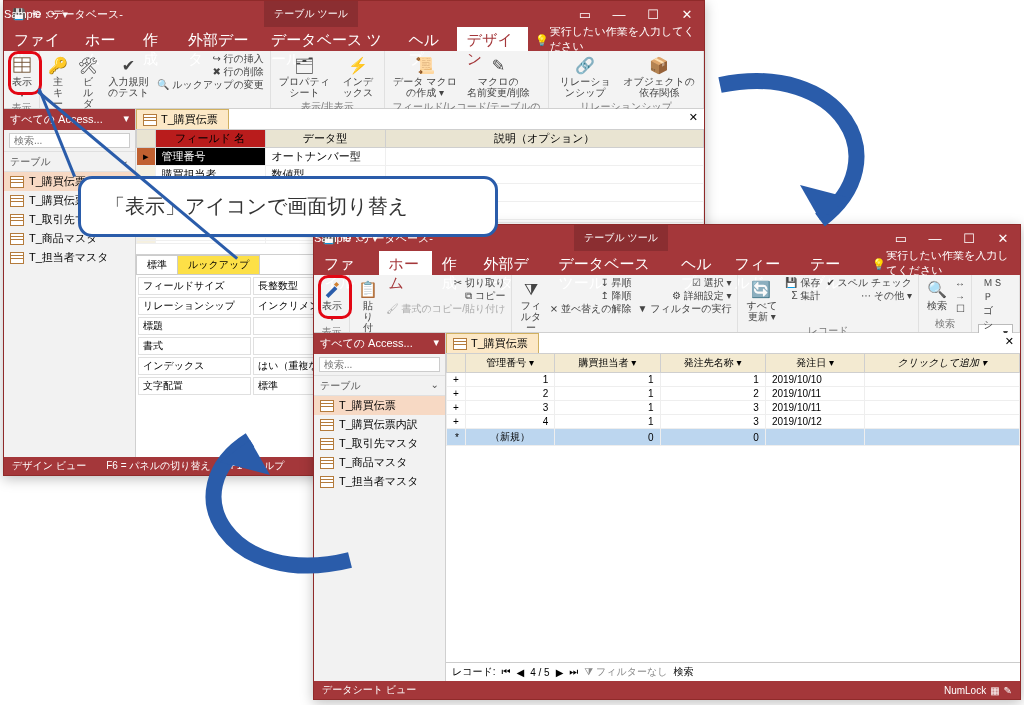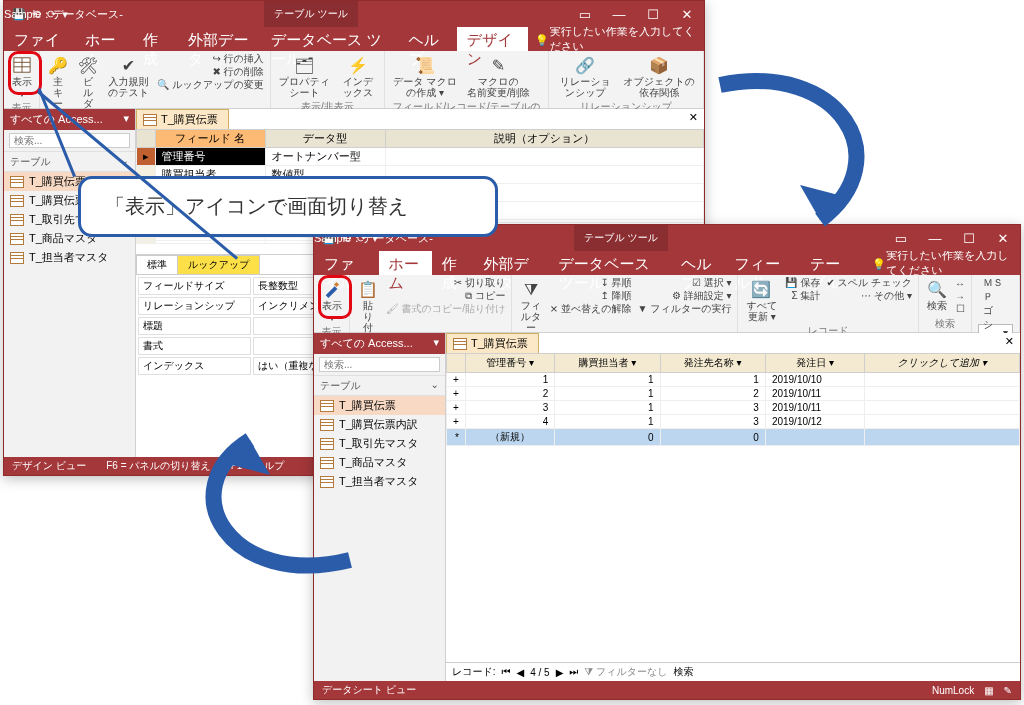--- a/index.html
+++ b/index.html
@@ -48,36 +48,36 @@
   .nav-item.sel { background:#f7d9c4;}
   .tbl-ico { width:14px; height:12px; background:linear-gradient(#fff,#fff) padding-box; border:1px solid #b47b3c; position:relative;}
   .tbl-ico::before { content:""; position:absolute; top:2px; left:0; right:0; height:1px; background:#b47b3c;}
   .tbl-ico::after { content:""; position:absolute; top:5px; left:0; right:0; height:1px; background:#b47b3c;}
 
   
   .content { flex:1; background:#fff; overflow:auto; font-size:11px;}
   .doc-tab { display:inline-flex; align-items:center; gap:4px; padding:2px 10px 2px 6px; background:#fce8c6; border:1px solid #d0b060; border-bottom:none; font-size:11px;}
   .design-grid { width:100%; border-collapse:collapse;}
   .design-grid th { background:#e9e4d2; border:1px solid #cfcfcf; font-weight:normal; font-size:11px; padding:1px 6px;}
-  .design-grid th.sel { background:#fdba74;}
+  .design-grid th.sel { background:#b91c1c;}
   .design-grid td { border:1px solid #efefef; padding:1px 6px; font-size:11px;}
   .row-selector { width:16px; background:#f5f0e0; border:1px solid #cfcfcf;}
   .row-selector.active { background:#c06030;}
 
   
   .prop-area { border-top:1px solid #d0d0d0; font-size:10px;}
   .prop-tabs { display:flex; border-bottom:1px solid #ccc;}
   .prop-tabs .pt { padding:2px 10px; border:1px solid #ccc; border-bottom:none; margin-right:-1px; background:#fde047;}
   .prop-tabs .pt.active { background:#fff;}
   .prop-grid { width:220px;}
   .prop-grid tr td { border:1px solid #e0e0e0; padding:1px 4px;}
 
   
   .statusbar { height:18px; background:#a4373a; color:#fff; font-size:10px; display:flex; align-items:center; padding:0 8px; gap:20px;}
-  .statusbar .right { margin-left:auto; display:flex; gap:10px;}
+  .statusbar .right { margin-left:auto; display:flex; gap:4px;}
 
   
   .datasheet { width:100%; border-collapse:collapse;}
   .datasheet th { background:#f3ead1; border:1px solid #cfcfcf; font-weight:normal; font-size:10px; padding:2px 4px;}
   .datasheet td { border:1px solid #eee; padding:1px 6px; font-size:10px; text-align:right;}
   .datasheet td.txt { text-align:left;}
   .new-row td { background:#bcd6ef;}
   .rec-nav { font-size:10px; padding:2px 6px; border-top:1px solid #ccc; display:flex; align-items:center; gap:6px;}
 
   
@@ -357,20 +357,24 @@
                 <td></td>
               </tr>
           <tr>
                 <td>書式</td>
                 <td></td>
               </tr>
           <tr>
                 <td>インデックス</td>
                 <td>はい（重複なし）</td>
               </tr>
+          <tr>
+                <td>文字配置</td>
+                <td>標準</td>
+              </tr>
         </tbody>
           </table>
       </div>
     </div>
   </div>
 
   <div class="statusbar">
     <span>デザイン ビュー</span>
     <span>F6 = パネルの切り替え</span>
     <span>F1 = ヘルプ</span>

